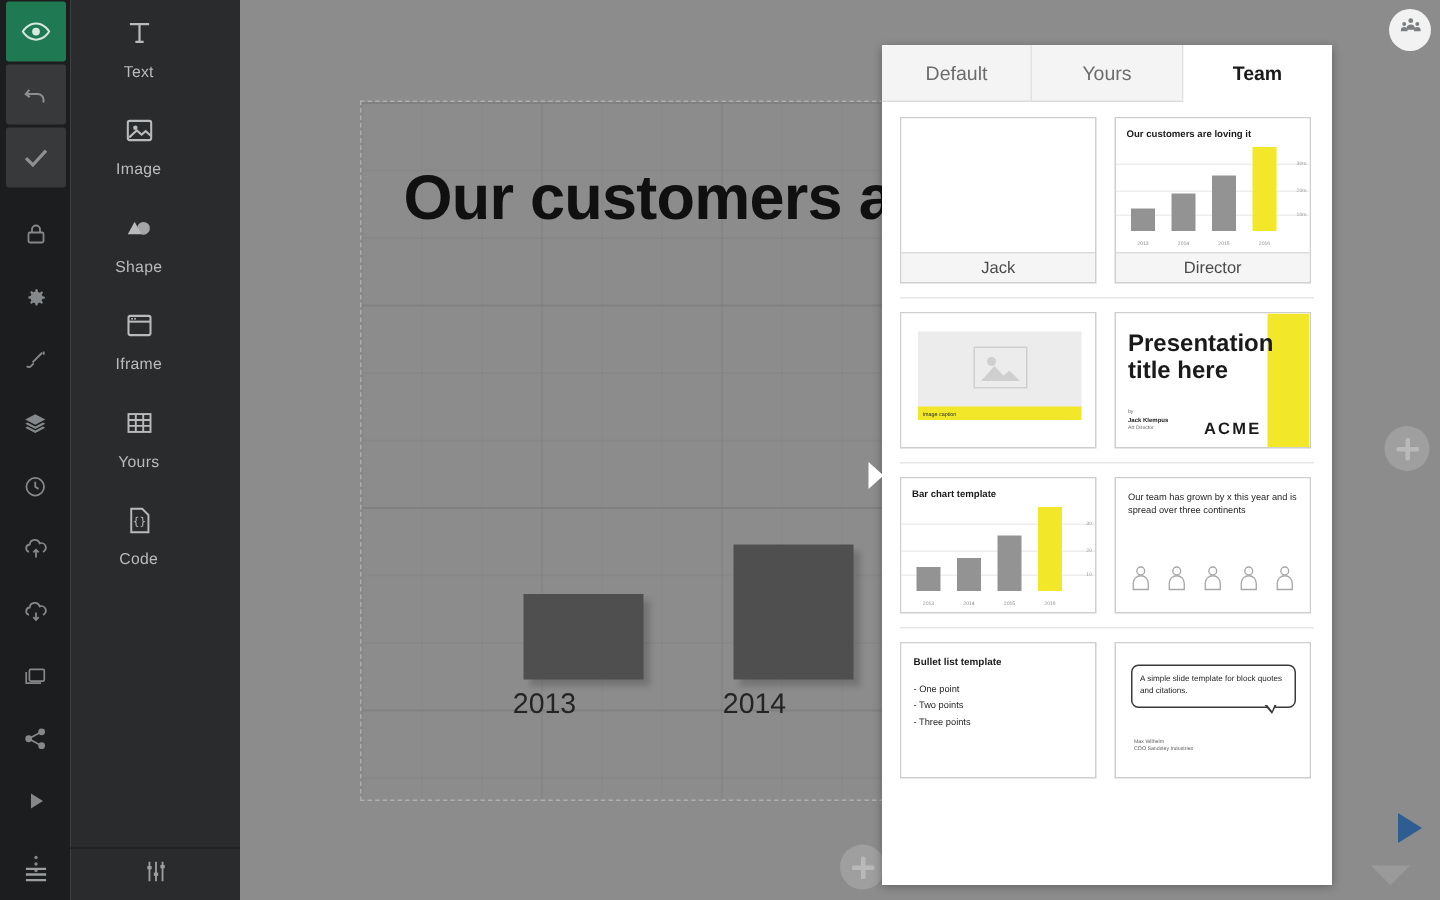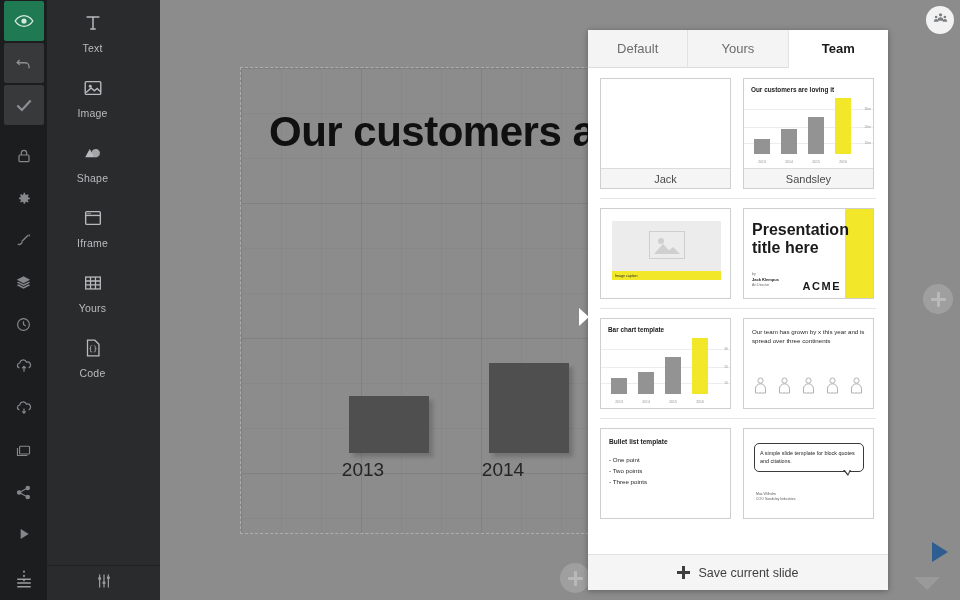--- a/index.html
+++ b/index.html
@@ -496,21 +496,21 @@
                 <div class="th-xlab" style="left: 61px; width: 22px;">2015</div>
                 <div class="th-bar yellow" style="left: 91px; width: 16px; height: 56px;"></div>
                 <div class="th-xlab" style="left: 88px; width: 22px;">2016</div>
               </div>
             <div id="dup-yticks">
                 <div class="th-ylab" style="top: 28px;">30m</div>
                 <div class="th-ylab" style="top: 46px;">20m</div>
                 <div class="th-ylab" style="top: 62px;">10m</div>
               </div>
           </div>
-          <div class="tpl-cap">Sandsley</div>
+          <div class="tpl-cap">Director</div>
         </div>
       </div>
 
       <div class="row-div"></div>
 
       <div class="tpl-row">
         <div class="tpl">
           <div class="tpl-canvas">
             <div class="th-imgbox">
               <div class="th-imgicon">
@@ -624,22 +624,15 @@
               <div>Max Wilhelm</div>
               <div>COO Sandsley Industries</div>
             </div>
           </div>
           <div class="tpl-cap" style="height:0;border:none;"></div>
         </div>
       </div>
 
     </div>
 
-    <div class="panel-footer">
-      <span class="footer-plus">
-        <span class="h"></span>
-          <span class="v"></span>
-      </span>
-      <span>Save current slide</span>
-    </div>
   </div>
 
 </div>
 
 </body></html>

